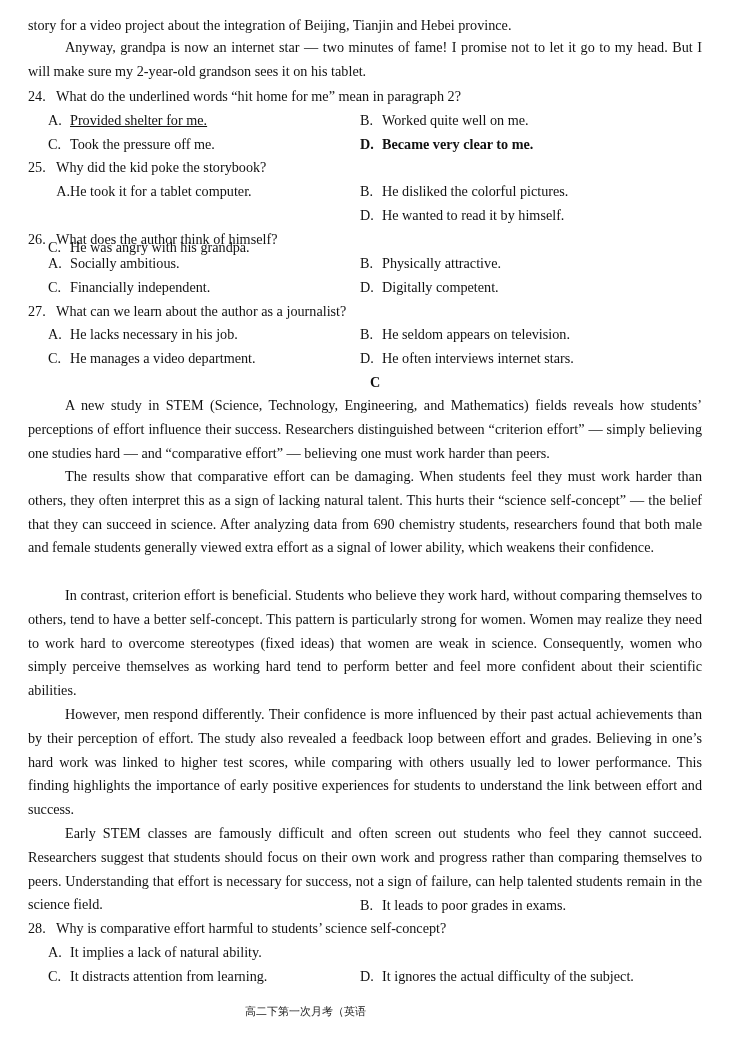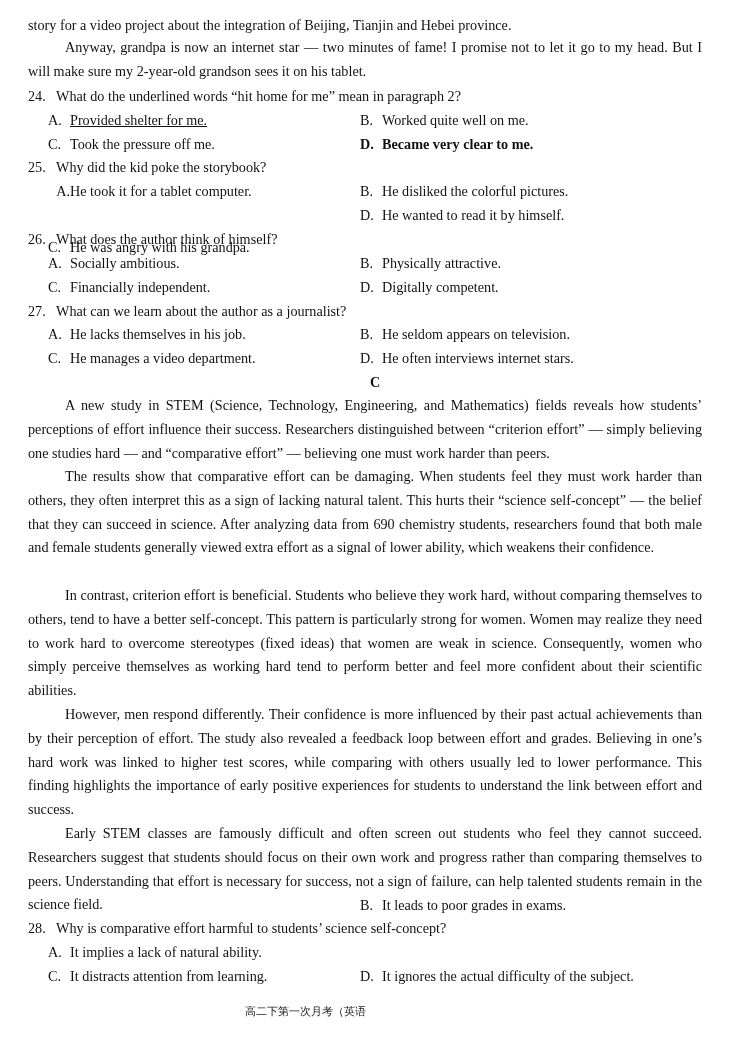--- a/index.html
+++ b/index.html
@@ -49,21 +49,21 @@
     <span class="qnum">26.</span><span>What does the author think of himself?</span>
   </div>
   <div class="opt optA" style="top:254px;"><span class="label">A.</span><span>Socially ambitious.</span></div>
   <div class="opt optB" style="top:254px;"><span class="label">B.</span><span>Physically attractive.</span></div>
   <div class="opt optA" style="top:278px;"><span class="label">C.</span><span>Financially independent.</span></div>
   <div class="opt optB" style="top:278px;"><span class="label">D.</span><span>Digitally competent.</span></div>
 
   <div class="q" style="top:302px;">
     <span class="qnum">27.</span><span>What can we learn about the author as a journalist?</span>
   </div>
-  <div class="opt optA" style="top:325px;"><span class="label">A.</span><span>He lacks themselves in his job.</span></div>
+  <div class="opt optA" style="top:325px;"><span class="label">A.</span><span>He lacks necessary in his job.</span></div>
   <div class="opt optB" style="top:325px;"><span class="label">B.</span><span>He seldom appears on television.</span></div>
   <div class="opt optA" style="top:349px;"><span class="label">C.</span><span>He manages a video department.</span></div>
   <div class="opt optB" style="top:349px;"><span class="label">D.</span><span>He often interviews internet stars.</span></div>
 
   <div class="section" style="top:373px;">C</div>
 
   <div class="para indent" style="top:394px;">A new study in STEM (Science, Technology, Engineering, and Mathematics) fields reveals how students’ perceptions of effort influence their success. Researchers distinguished between “criterion effort” — simply believing one studies hard — and “comparative effort” — believing one must work harder than peers.</div>
   <div class="para indent" style="top:465px;">The results show that comparative effort can be damaging. When students feel they must work harder than others, they often interpret this as a sign of lacking natural talent. This hurts their “science self-concept” — the belief that they can succeed in science. After analyzing data from 690 chemistry students, researchers found that both male and female students generally viewed extra effort as a signal of lower ability, which weakens their confidence.</div>
   <div class="para indent" style="top:584px;">In contrast, criterion effort is beneficial. Students who believe they work hard, without comparing themselves to others, tend to have a better self-concept. This pattern is particularly strong for women. Women may realize they need to work hard to overcome stereotypes (fixed ideas) that women are weak in science. Consequently, women who simply perceive themselves as working hard tend to perform better and feel more confident about their scientific abilities.</div>
   <div class="para indent" style="top:703px;">However, men respond differently. Their confidence is more influenced by their past actual achievements than by their perception of effort. The study also revealed a feedback loop between effort and grades. Believing in one’s hard work was linked to higher test scores, while comparing with others usually led to lower performance. This finding highlights the importance of early positive experiences for students to understand the link between effort and success.</div>

